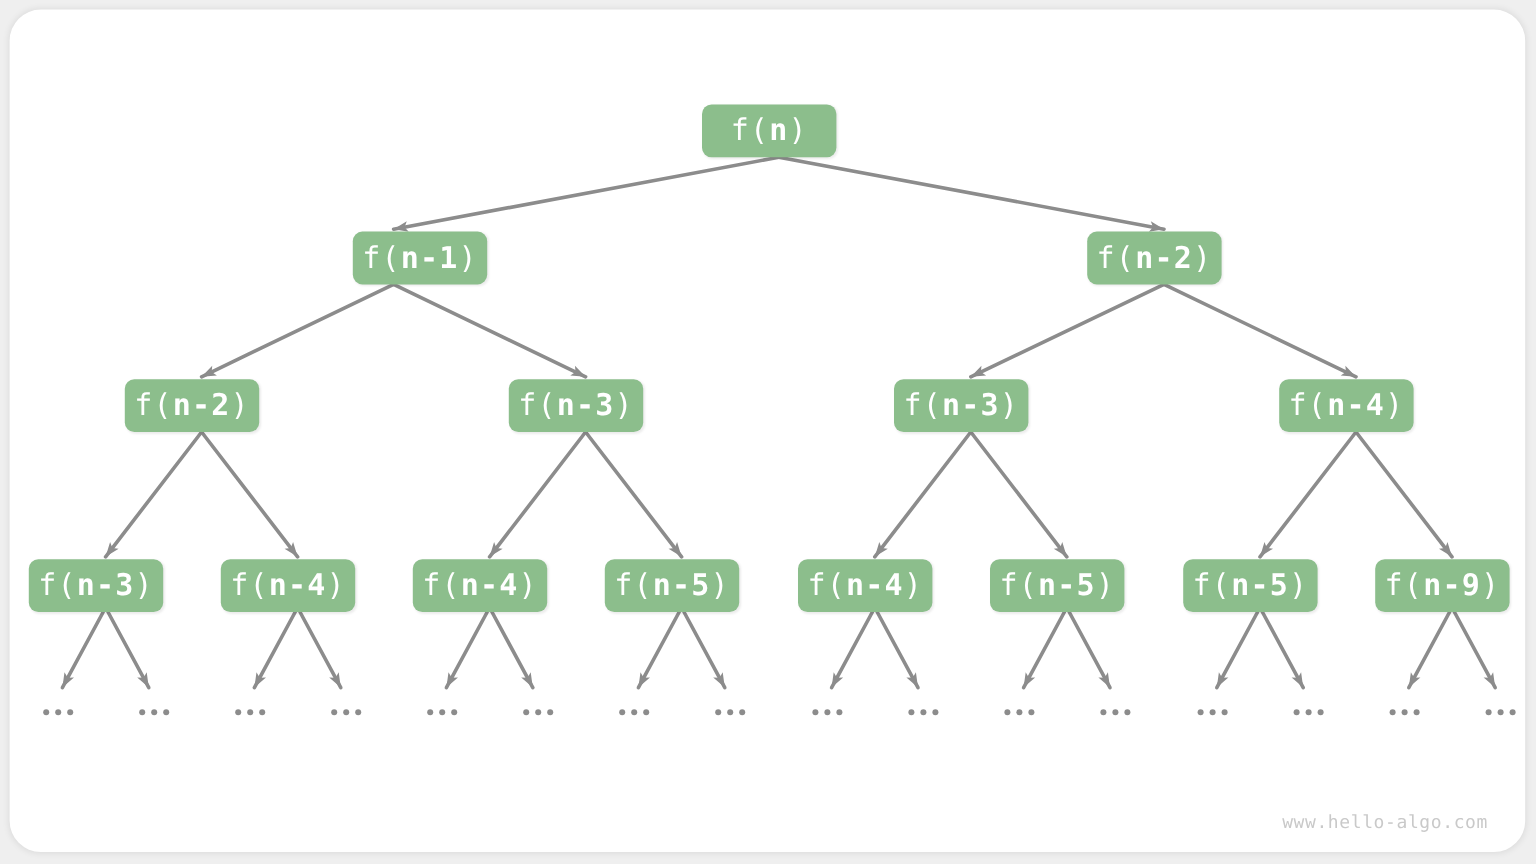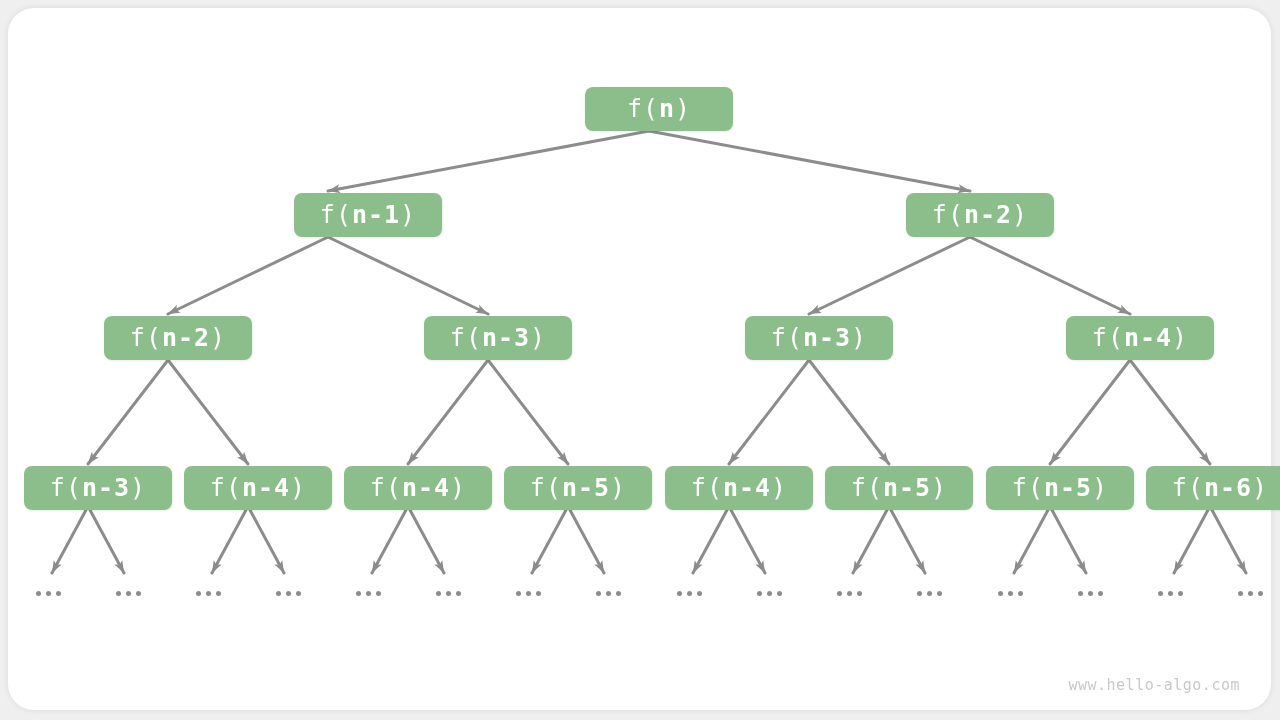--- a/index.html
+++ b/index.html
@@ -31,21 +31,21 @@
   }
   #nodes-layer {
     position: absolute;
     left: 0;
     top: 0;
     width: 1280px;
     height: 720px;
   }
   .node {
     position: absolute;
-    width: 148px;
+    width: 112px;
     height: 44px;
     background: #8cbe8c;
     border-radius: 8px;
     color: #ffffff;
     font-size: 25px;
     line-height: 44px;
     text-align: center;
     letter-spacing: 1px;
     white-space: nowrap;
     box-shadow: 1px 1px 2px rgba(0,0,0,0.08);
@@ -125,21 +125,21 @@
       <div class="node" style="left: 416px; top: 308px; background: rgb(140, 190, 140); color: rgb(255, 255, 255);"><span class="fn-pre">f(</span><span class="fn-arg">n-3</span><span class="fn-post">)</span></div>
       <div class="node" style="left: 737px; top: 308px; background: rgb(140, 190, 140); color: rgb(255, 255, 255);"><span class="fn-pre">f(</span><span class="fn-arg">n-3</span><span class="fn-post">)</span></div>
       <div class="node" style="left: 1058px; top: 308px; background: rgb(140, 190, 140); color: rgb(255, 255, 255);"><span class="fn-pre">f(</span><span class="fn-arg">n-4</span><span class="fn-post">)</span></div>
       <div class="node" style="left: 16px; top: 458px; background: rgb(140, 190, 140); color: rgb(255, 255, 255);"><span class="fn-pre">f(</span><span class="fn-arg">n-3</span><span class="fn-post">)</span></div>
       <div class="node" style="left: 176px; top: 458px; background: rgb(140, 190, 140); color: rgb(255, 255, 255);"><span class="fn-pre">f(</span><span class="fn-arg">n-4</span><span class="fn-post">)</span></div>
       <div class="node" style="left: 336px; top: 458px; background: rgb(140, 190, 140); color: rgb(255, 255, 255);"><span class="fn-pre">f(</span><span class="fn-arg">n-4</span><span class="fn-post">)</span></div>
       <div class="node" style="left: 496px; top: 458px; background: rgb(140, 190, 140); color: rgb(255, 255, 255);"><span class="fn-pre">f(</span><span class="fn-arg">n-5</span><span class="fn-post">)</span></div>
       <div class="node" style="left: 657px; top: 458px; background: rgb(140, 190, 140); color: rgb(255, 255, 255);"><span class="fn-pre">f(</span><span class="fn-arg">n-4</span><span class="fn-post">)</span></div>
       <div class="node" style="left: 817px; top: 458px; background: rgb(140, 190, 140); color: rgb(255, 255, 255);"><span class="fn-pre">f(</span><span class="fn-arg">n-5</span><span class="fn-post">)</span></div>
       <div class="node" style="left: 978px; top: 458px; background: rgb(140, 190, 140); color: rgb(255, 255, 255);"><span class="fn-pre">f(</span><span class="fn-arg">n-5</span><span class="fn-post">)</span></div>
-      <div class="node" style="left: 1138px; top: 458px; background: rgb(140, 190, 140); color: rgb(255, 255, 255);"><span class="fn-pre">f(</span><span class="fn-arg">n-6</span><span class="fn-post">)</span></div>
+      <div class="node" style="left: 1138px; top: 458px; background: rgb(140, 190, 140); color: rgb(255, 255, 255);"><span class="fn-pre">f(</span><span class="fn-arg">n-9</span><span class="fn-post">)</span></div>
       <div class="dots" title="..." style="left: 28px; top: 583px;">
         <span style="background: rgb(140, 140, 140);"></span>
         <span style="background: rgb(140, 140, 140);"></span>
         <span style="background: rgb(140, 140, 140);"></span>
       </div>
       <div class="dots" title="..." style="left: 108px; top: 583px;">
         <span style="background: rgb(140, 140, 140);"></span>
         <span style="background: rgb(140, 140, 140);"></span>
         <span style="background: rgb(140, 140, 140);"></span>
       </div>

